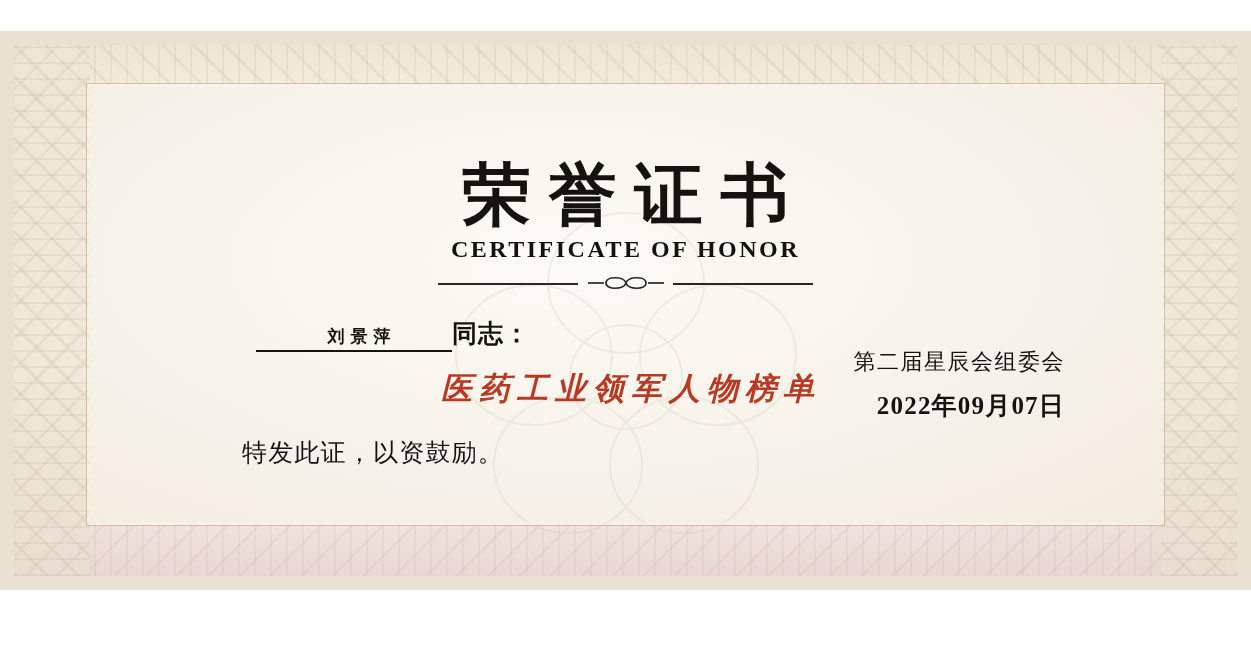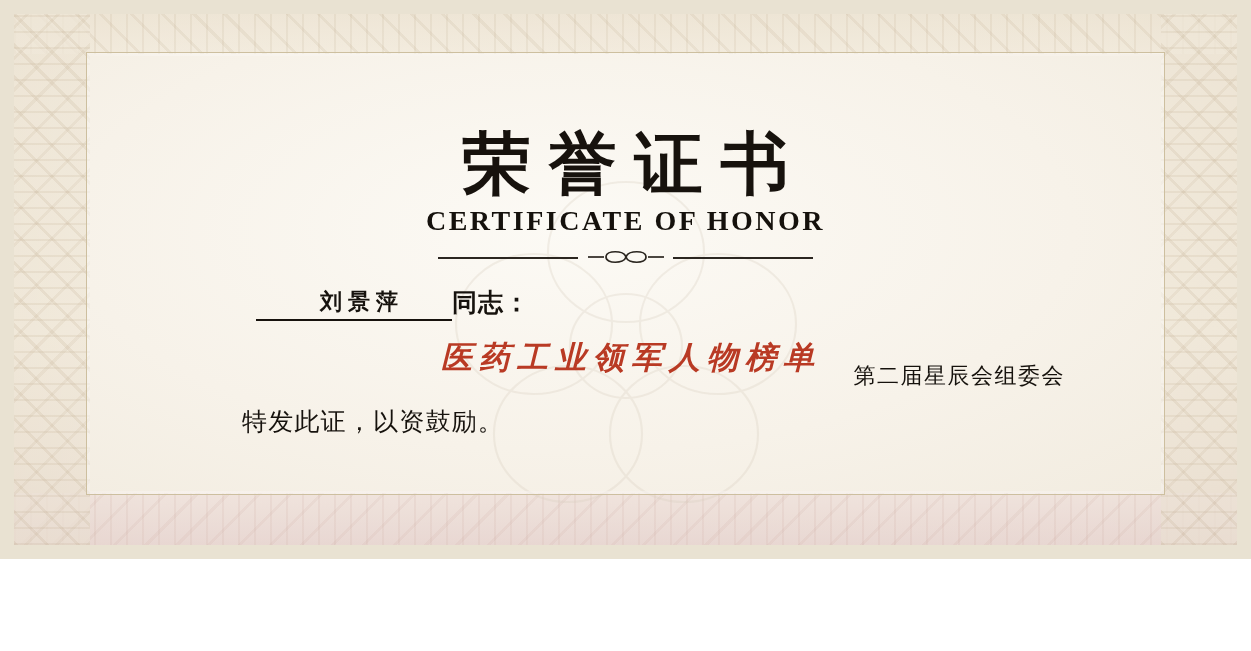--- a/index.html
+++ b/index.html
@@ -16,20 +16,21 @@
 
   
   .certificate {
     position: relative;
     width: 1251px;
     height: 559px;
     box-sizing: border-box;
     background:
       radial-gradient(ellipse at 30% 25%, #fbf7ef 0%, #f4ece0 55%, #efe6d8 100%);
     overflow: hidden;
+    margin-top: 31px;
   }
 
   
   .border-outer {
     position: absolute;
     left: 0; top: 0; right: 0; bottom: 0;
     border: 14px solid #e9e2d2;
     box-sizing: border-box;
     background:
       linear-gradient(90deg, rgba(226,212,190,.55) 0%, rgba(240,232,217,.2) 12%, rgba(240,232,217,.1) 88%, rgba(226,212,190,.55) 100%),
@@ -114,21 +115,21 @@
     font-size: 68px;
     font-weight: 700;
     letter-spacing: 18px;
     color: #17120d;
     text-indent: 18px;
     line-height: 1.05;
   }
   .title-en {
     margin-top: 6px;
     font-family: "Liberation Serif", "DejaVu Serif", serif;
-    font-size: 28px;
+    font-size: 24px;
     font-weight: 700;
     letter-spacing: 2.5px;
     color: #15110c;
   }
   .title-rule {
     margin: 10px auto 0;
     width: 375px;
     height: 20px;
     position: relative;
   }
@@ -164,21 +165,21 @@
     align-items: flex-end;
     margin-left: 66px;
   }
   .recipient {
     display: inline-block;
     min-width: 160px;
     padding: 0 10px 2px 26px;
     border-bottom: 2px solid #17120d;
     text-align: center;
     letter-spacing: 6px;
-    font-size: 22px;
+    font-size: 17px;
     font-weight: 700;
   }
   .salutation-suffix {
     padding-bottom: 2px;
     letter-spacing: 1px;
   }
 
   .para {
     margin-top: 22px;
     font-size: 25px;
@@ -282,18 +283,19 @@
       <div class="award">医药工业领军人物榜单</div>
 
       <div class="closing">
         <span class="indent"></span><span>特发此证，以资鼓励。</span>
       </div>
 
     </div>
 
     <div class="signature">
       <div class="issuer">第二届星辰会组委会</div>
+      <div class="date">2022年09月07日</div>
     </div>
 
   </div>
 
   <div class="keyline"></div>
 </div>
 
 </body></html>

